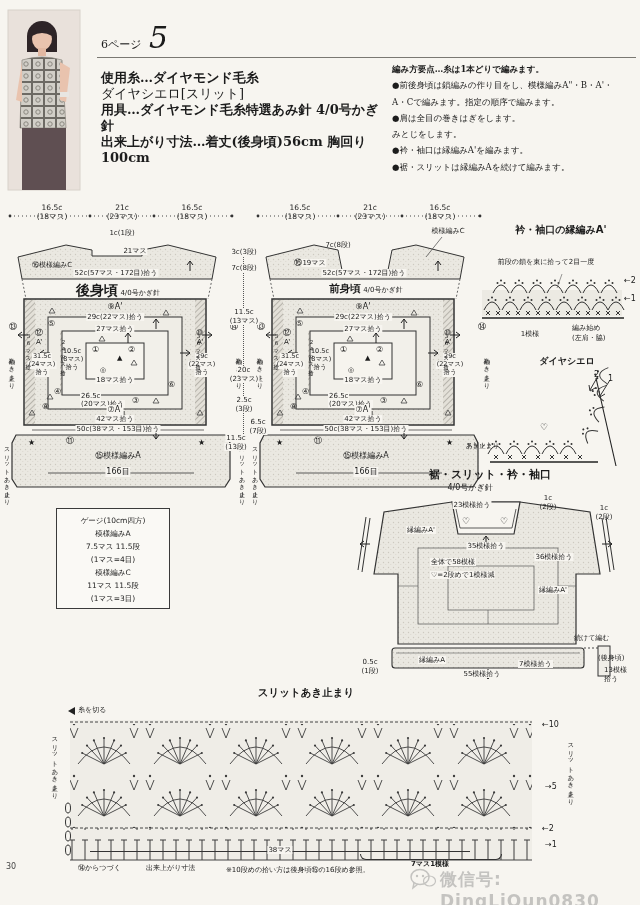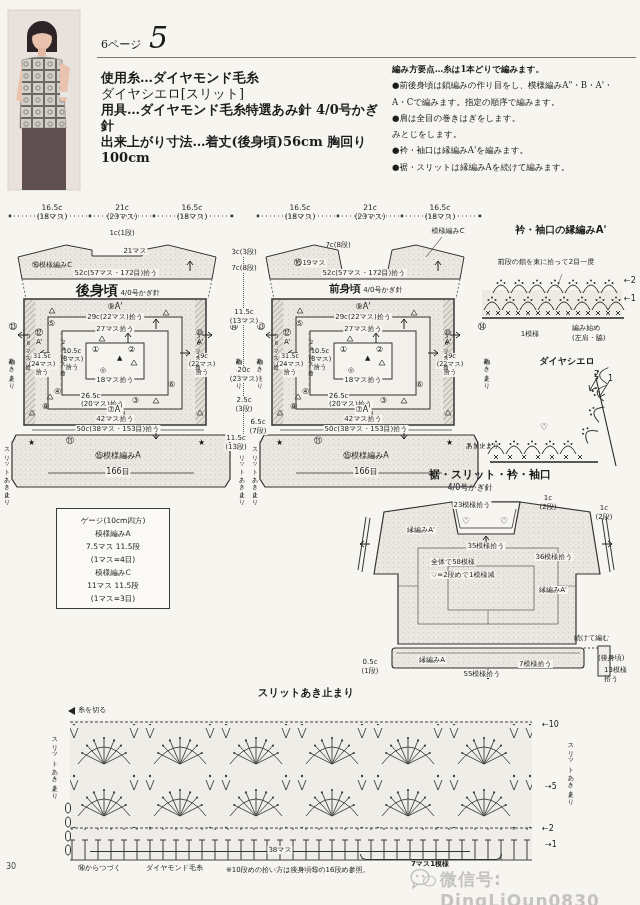--- a/index.html
+++ b/index.html
@@ -498,21 +498,21 @@
     <span class="l v f65" style="left:536px;top:52px">スリットあき止まり</span>
     <span class="l f8" style="left:512px;top:34px">←10</span>
     <span class="l f8" style="left:515px;top:96px">→5</span>
     <span class="l f8" style="left:512px;top:138px">←2</span>
     <span class="l f8" style="left:515px;top:154px">→1</span>
     <div style="position:absolute;left:60px;top:165px;width:380px;border-top:1px solid #333"></div>
     <span class="l c f7 bg" style="left:250px;top:160px">38マス</span>
     <div style="position:absolute;left:330px;top:168px;width:140px;height:5px;border-bottom:1px solid #333;border-left:1px solid #333;border-right:1px solid #333;border-radius:0 0 6px 6px"></div>
     <span class="l c f7 b" style="left:400px;top:174px">7マス1模様</span>
     <span class="l f7" style="left:48px;top:178px">⑭からつづく</span>
-    <span class="l f7" style="left:116px;top:178px">ダイヤモンド毛糸</span>
+    <span class="l f7" style="left:116px;top:178px">出来上がり寸法</span>
     <span class="l f7" style="left:196px;top:180px">※10段めの拾い方は後身頃⑮の16段め参照。</span>
   </div>
 
   <span class="l f8" style="left:6px;top:862px;color:#444">30</span>
   <div class="wm" style="left:440px;top:868px">
     <svg class="abs" style="left:-30px;top:0" width="26" height="22" viewBox="0 0 26 22">
       <ellipse cx="10" cy="9" rx="9" ry="7.5" fill="none" stroke="#c4c3c0" stroke-width="1.5"></ellipse>
       <path d="M4,15 L3,20 L8,16" fill="none" stroke="#c4c3c0" stroke-width="1.5"></path>
       <circle cx="7" cy="8" r="1.2" fill="#c4c3c0"></circle>
         <circle cx="13" cy="8" r="1.2" fill="#c4c3c0"></circle>

